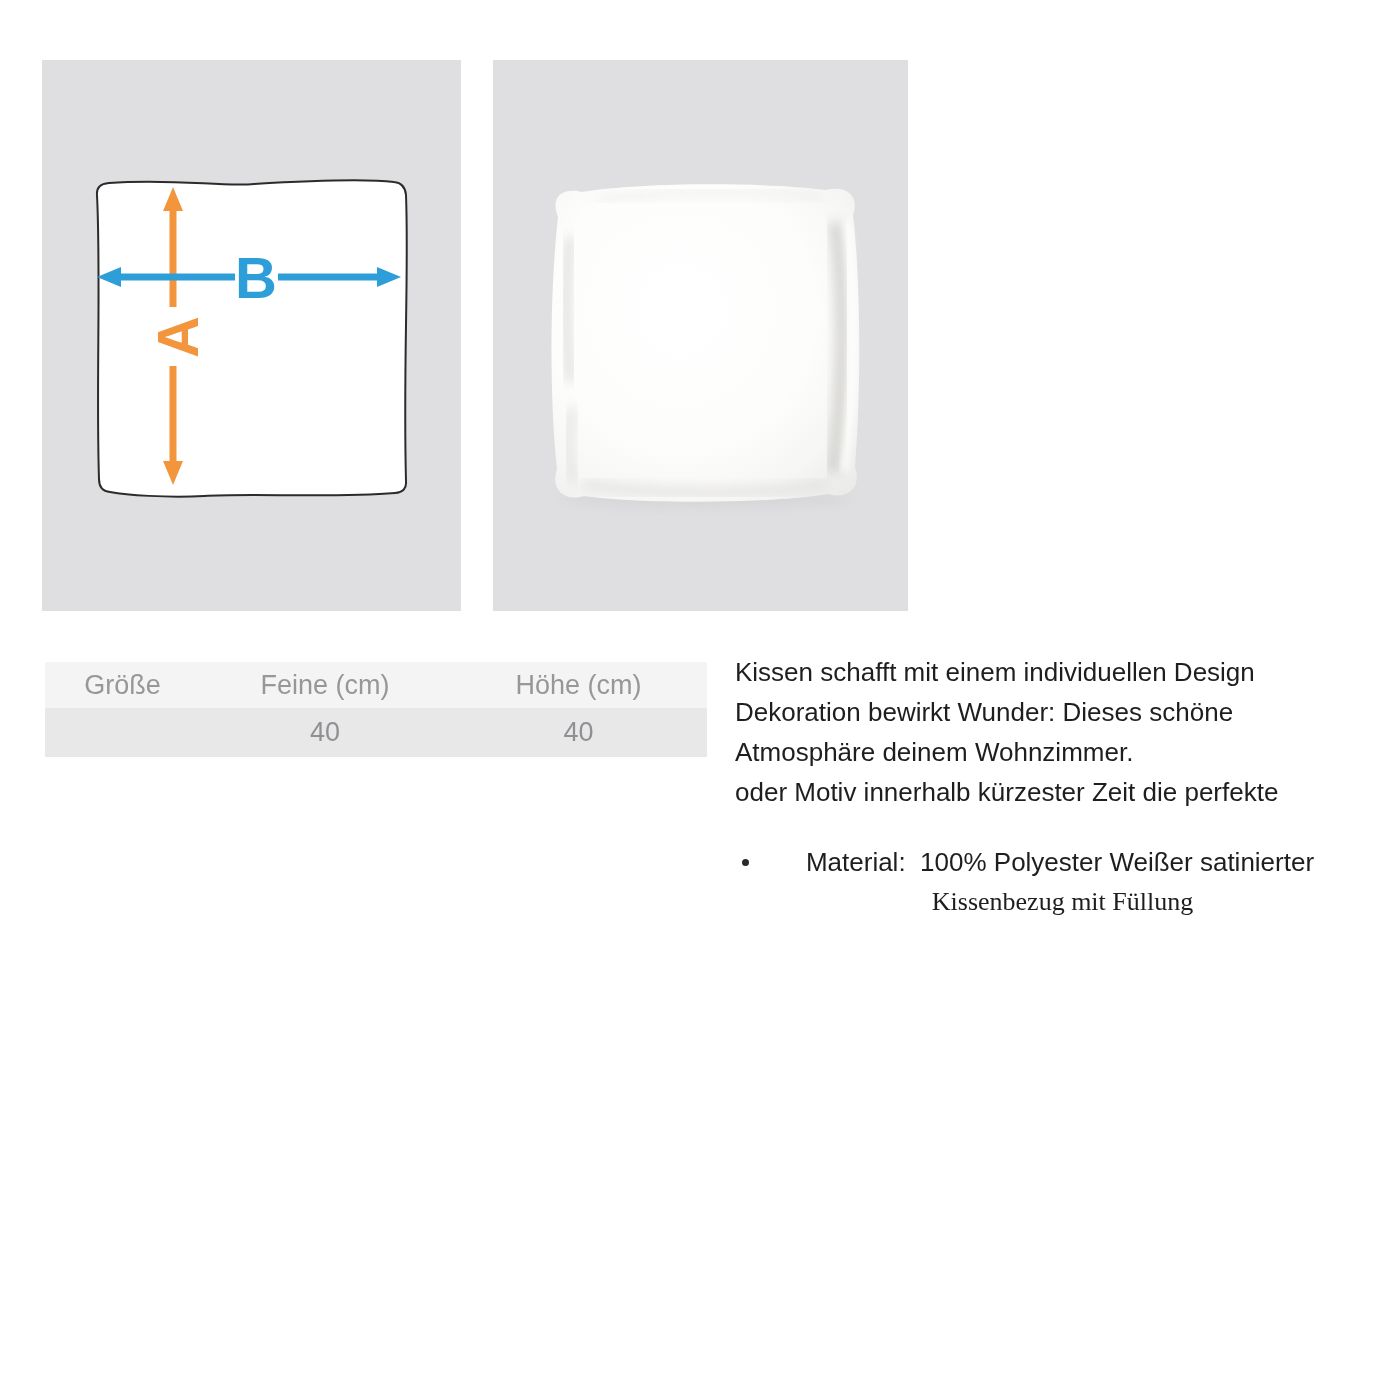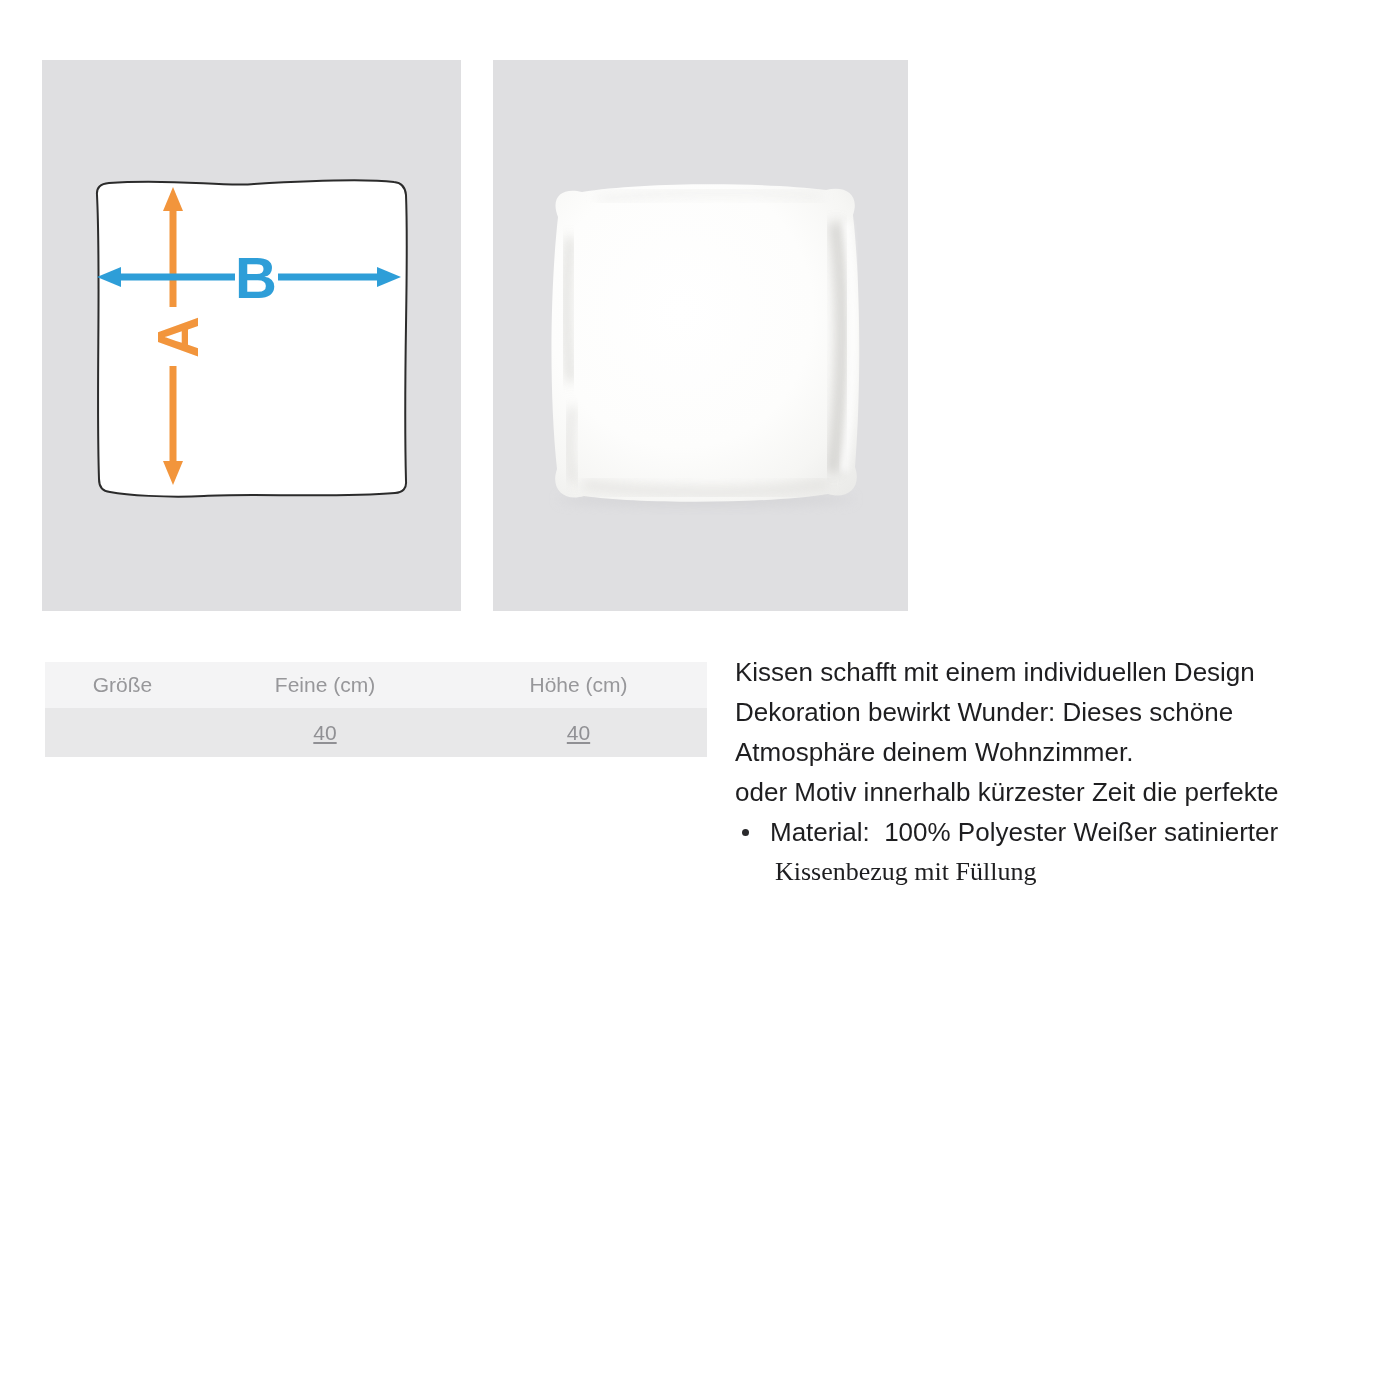--- a/index.html
+++ b/index.html
@@ -27,43 +27,45 @@
   .panel svg { display: block; width: 100%; height: 100%; }
 
   
   .size-table {
     position: absolute;
     left: 45px;
     top: 662px;
     width: 662px;
     border-collapse: collapse;
     table-layout: fixed;
-    font-size: 21px;
+    font-size: 27px;
   }
   .size-table th, .size-table td {
     font-weight: normal;
     text-align: center;
     padding: 0;
     vertical-align: middle;
   }
   .size-table thead tr { height: 46px; background: #f4f4f5; color: #97979a; }
-  .size-table tbody tr { height: 49px; background: #e8e8e9; color: #909094; text-decoration: underline; }
+  .size-table tbody tr { height: 49px; background: #e8e8e9; color: #909094; }
 
   
   .description {
     position: absolute;
     left: 735px;
     top: 652px;
     width: 615px;
     color: #1e1e20;
     font-size: 26px;
     line-height: 40px;
   }
   .par-line { white-space: pre; }
   .bullet-list {
+    margin-top: 30px;
+    text-align: center;
   }
   .bullet-item {
     position: relative;
     padding-left: 35px;
   }
   .bullet-dot {
     position: absolute;
     left: 7px;
     top: 17px;
     width: 7px;

